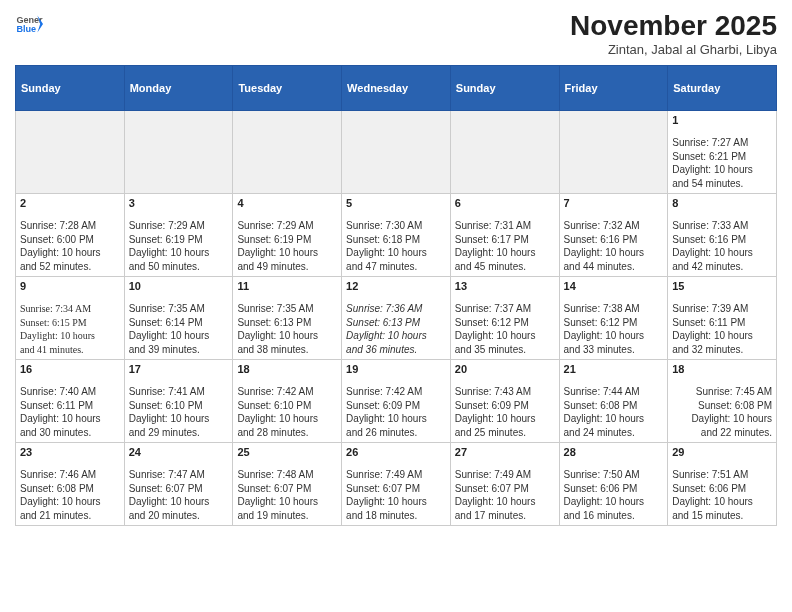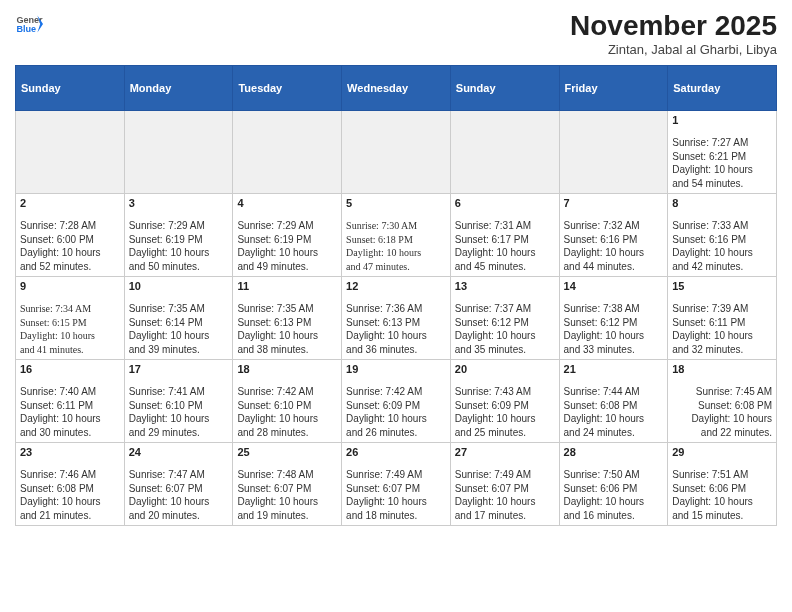--- a/index.html
+++ b/index.html
@@ -149,21 +149,21 @@
           </td>
           <td>
             <span class="day-num">4</span>
             <div class="day-info" style="white-space: pre-line;">Sunrise: 7:29 AM
 Sunset: 6:19 PM
 Daylight: 10 hours
 and 49 minutes.</div>
           </td>
           <td>
             <span class="day-num">5</span>
-            <div class="day-info" style="white-space: pre-line; font-family: Liberation Serif, serif;">Sunrise: 7:30 AM
+            <div class="day-info" style="white-space: pre-line;">Sunrise: 7:30 AM
 Sunset: 6:18 PM
 Daylight: 10 hours
 and 47 minutes.</div>
           </td>
           <td>
             <span class="day-num">6</span>
             <div class="day-info" style="white-space: pre-line;">Sunrise: 7:31 AM
 Sunset: 6:17 PM
 Daylight: 10 hours
 and 45 minutes.</div>
@@ -200,21 +200,21 @@
           </td>
           <td>
             <span class="day-num">11</span>
             <div class="day-info" style="white-space: pre-line;">Sunrise: 7:35 AM
 Sunset: 6:13 PM
 Daylight: 10 hours
 and 38 minutes.</div>
           </td>
           <td>
             <span class="day-num">12</span>
-            <div class="day-info" style="white-space: pre-line;">Sunrise: 7:36 AM
+            <div class="day-info" style="white-space: pre-line; font-style: italic;">Sunrise: 7:36 AM
 Sunset: 6:13 PM
 Daylight: 10 hours
 and 36 minutes.</div>
           </td>
           <td>
             <span class="day-num">13</span>
             <div class="day-info" style="white-space: pre-line;">Sunrise: 7:37 AM
 Sunset: 6:12 PM
 Daylight: 10 hours
 and 35 minutes.</div>

